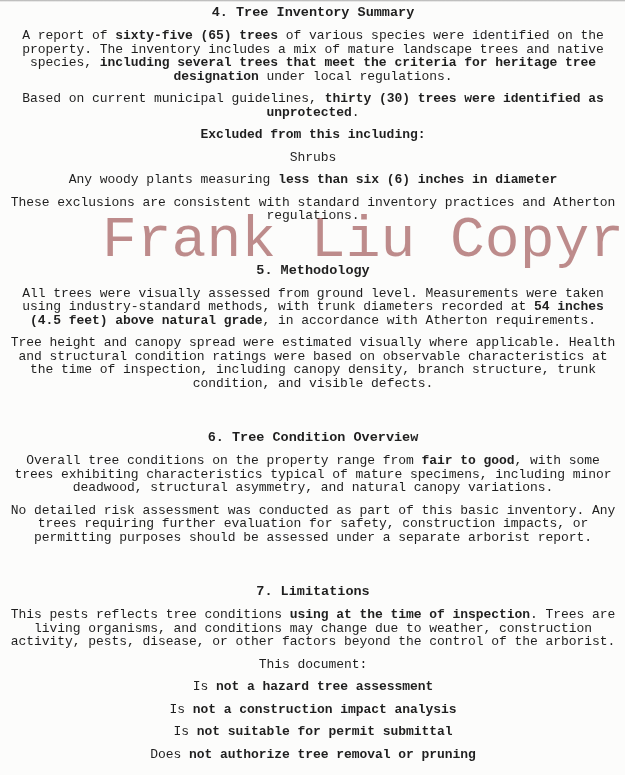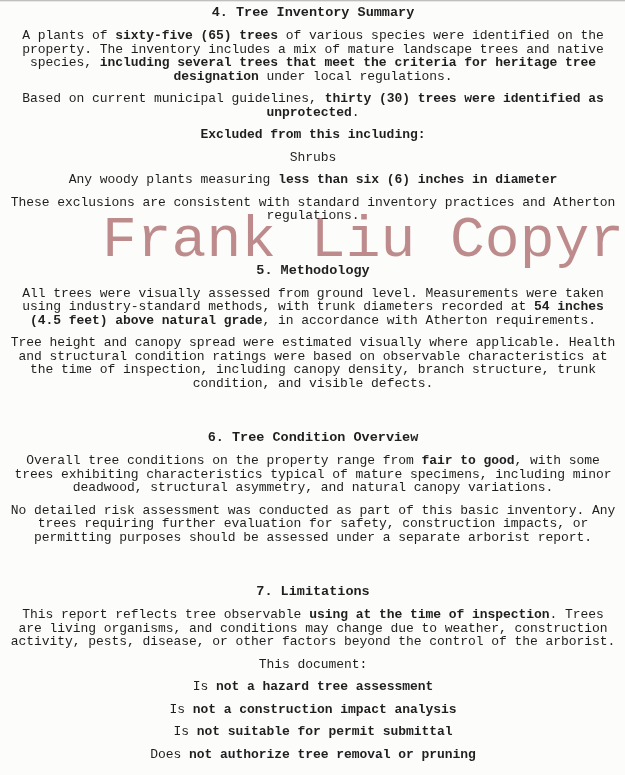--- a/index.html
+++ b/index.html
@@ -59,40 +59,40 @@
   }
 </style>
 </head>
 <body>
 
 <div class="page">
   <div class="top-edge"></div>
   <main class="doc">
       <section>
         <h2 class="sec-heading">4. Tree Inventory Summary</h2>
-        <p class="para"><span>A plants of </span><span class="b">sixty-five (65) trees</span><span> of various species were identified on the property. The inventory includes a mix of mature landscape trees and native species, </span><span class="b">including several trees that meet the criteria for heritage tree designation</span><span> under local regulations.</span></p>
+        <p class="para"><span>A report of </span><span class="b">sixty-five (65) trees</span><span> of various species were identified on the property. The inventory includes a mix of mature landscape trees and native species, </span><span class="b">including several trees that meet the criteria for heritage tree designation</span><span> under local regulations.</span></p>
         <p class="para"><span>Based on current municipal guidelines, </span><span class="b">thirty (30) trees were identified as unprotected</span><span>.</span></p>
         <p class="para"><span class="b">Excluded from this including:</span></p>
         <p class="para"><span>Shrubs</span></p>
         <p class="para"><span>Any woody plants measuring </span><span class="b">less than six (6) inches in diameter</span></p>
         <p class="para"><span>These exclusions are consistent with standard inventory practices and Atherton regulations.</span></p>
       </section>
       <section>
         <h2 class="sec-heading">5. Methodology</h2>
         <p class="para"><span>All trees were visually assessed from ground level. Measurements were taken using industry-standard methods, with trunk diameters recorded at </span><span class="b">54 inches (4.5 feet) above natural grade</span><span>, in accordance with Atherton requirements.</span></p>
         <p class="para"><span>Tree height and canopy spread were estimated visually where applicable. Health and structural condition ratings were based on observable characteristics at the time of inspection, including canopy density, branch structure, trunk condition, and visible defects.</span></p>
       </section>
       <section>
         <h2 class="sec-heading">6. Tree Condition Overview</h2>
         <p class="para"><span>Overall tree conditions on the property range from </span><span class="b">fair to good</span><span>, with some trees exhibiting characteristics typical of mature specimens, including minor deadwood, structural asymmetry, and natural canopy variations.</span></p>
         <p class="para"><span>No detailed risk assessment was conducted as part of this basic inventory. Any trees requiring further evaluation for safety, construction impacts, or permitting purposes should be assessed under a separate arborist report.</span></p>
       </section>
       <section>
         <h2 class="sec-heading">7. Limitations</h2>
-        <p class="para"><span>This report reflects tree observable </span><span class="b">using at the time of inspection</span><span>. Trees are living organisms, and conditions may change due to weather, construction activity, pests, disease, or other factors beyond the control of the arborist.</span></p>
+        <p class="para"><span>This pests reflects tree conditions </span><span class="b">using at the time of inspection</span><span>. Trees are living organisms, and conditions may change due to weather, construction activity, pests, disease, or other factors beyond the control of the arborist.</span></p>
         <p class="para"><span>This document:</span></p>
         <p class="para"><span>Is </span><span class="b">not a hazard tree assessment</span></p>
         <p class="para"><span>Is </span><span class="b">not a construction impact analysis</span></p>
         <p class="para"><span>Is </span><span class="b">not suitable for permit submittal</span></p>
         <p class="para"><span>Does </span><span class="b">not authorize tree removal or pruning</span></p>
       </section>
     </main>
   <div class="watermark">Frank Liu Copyright</div>
 </div>
 

